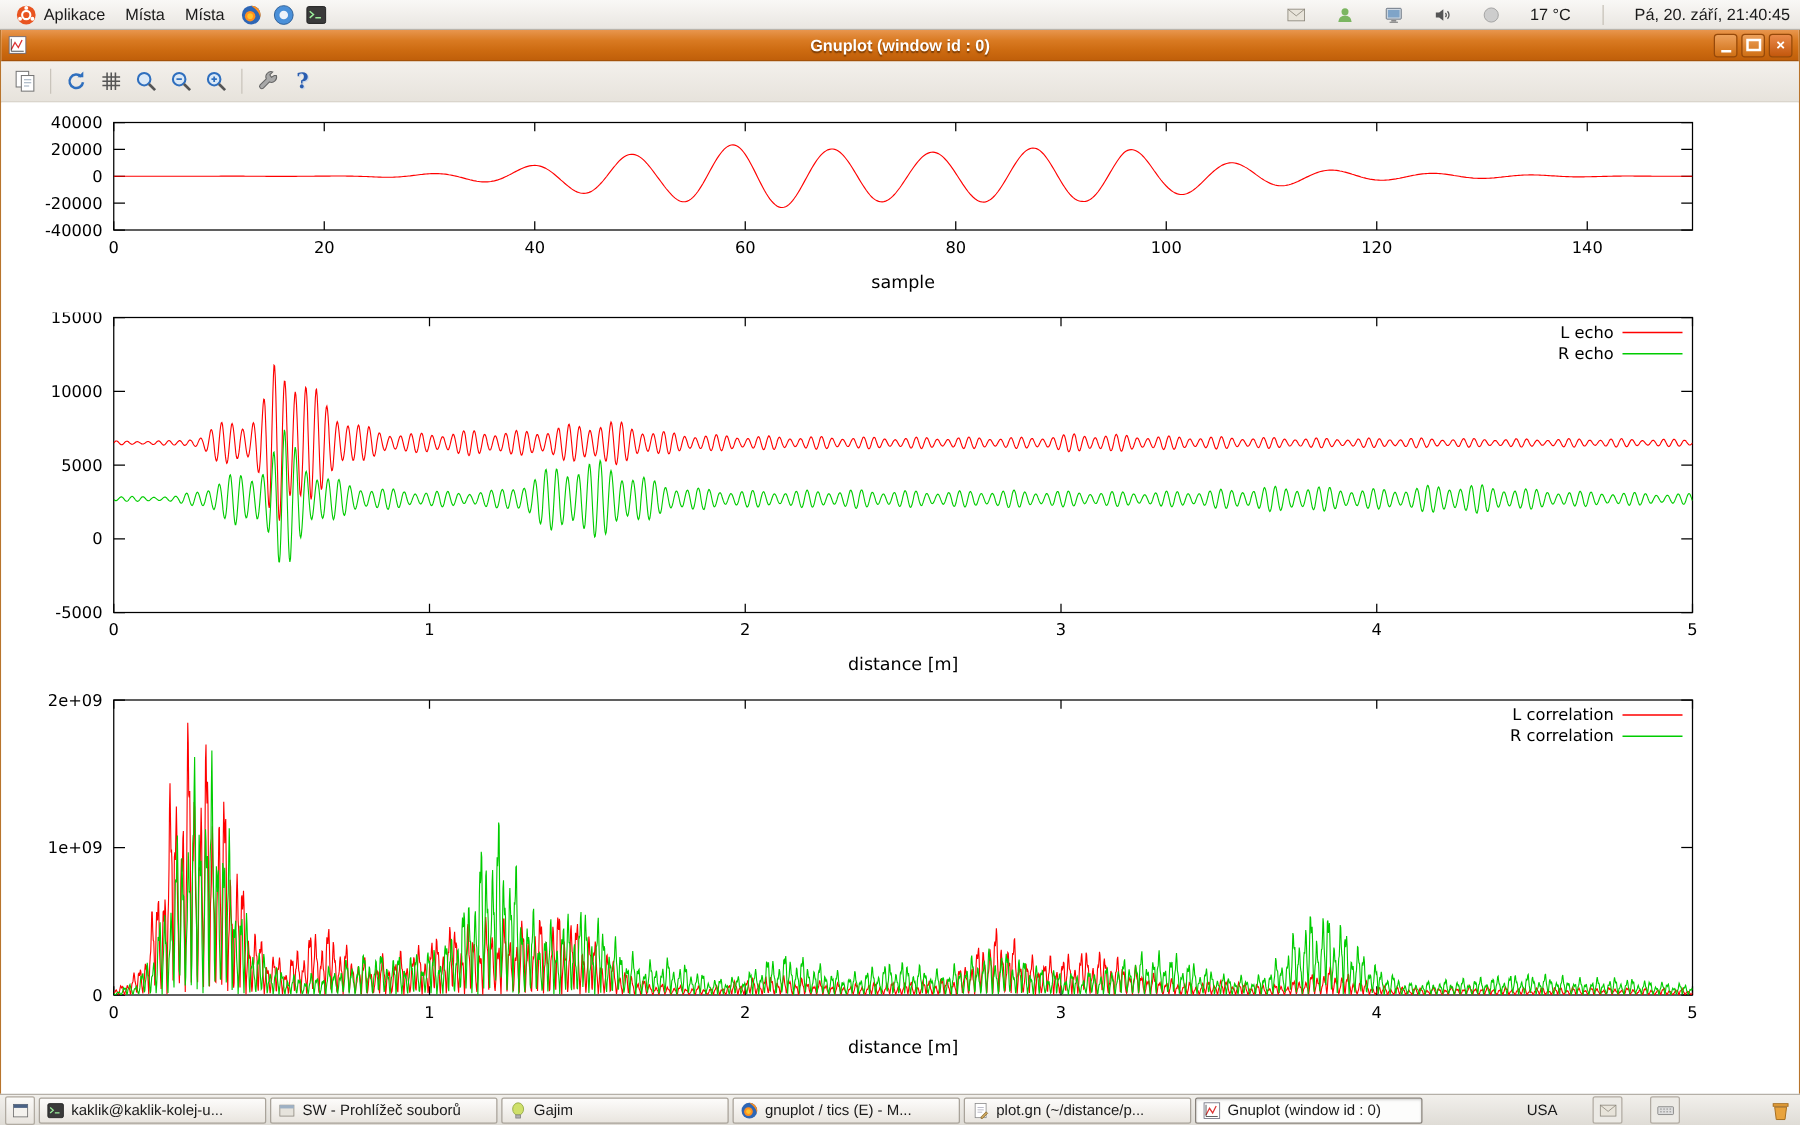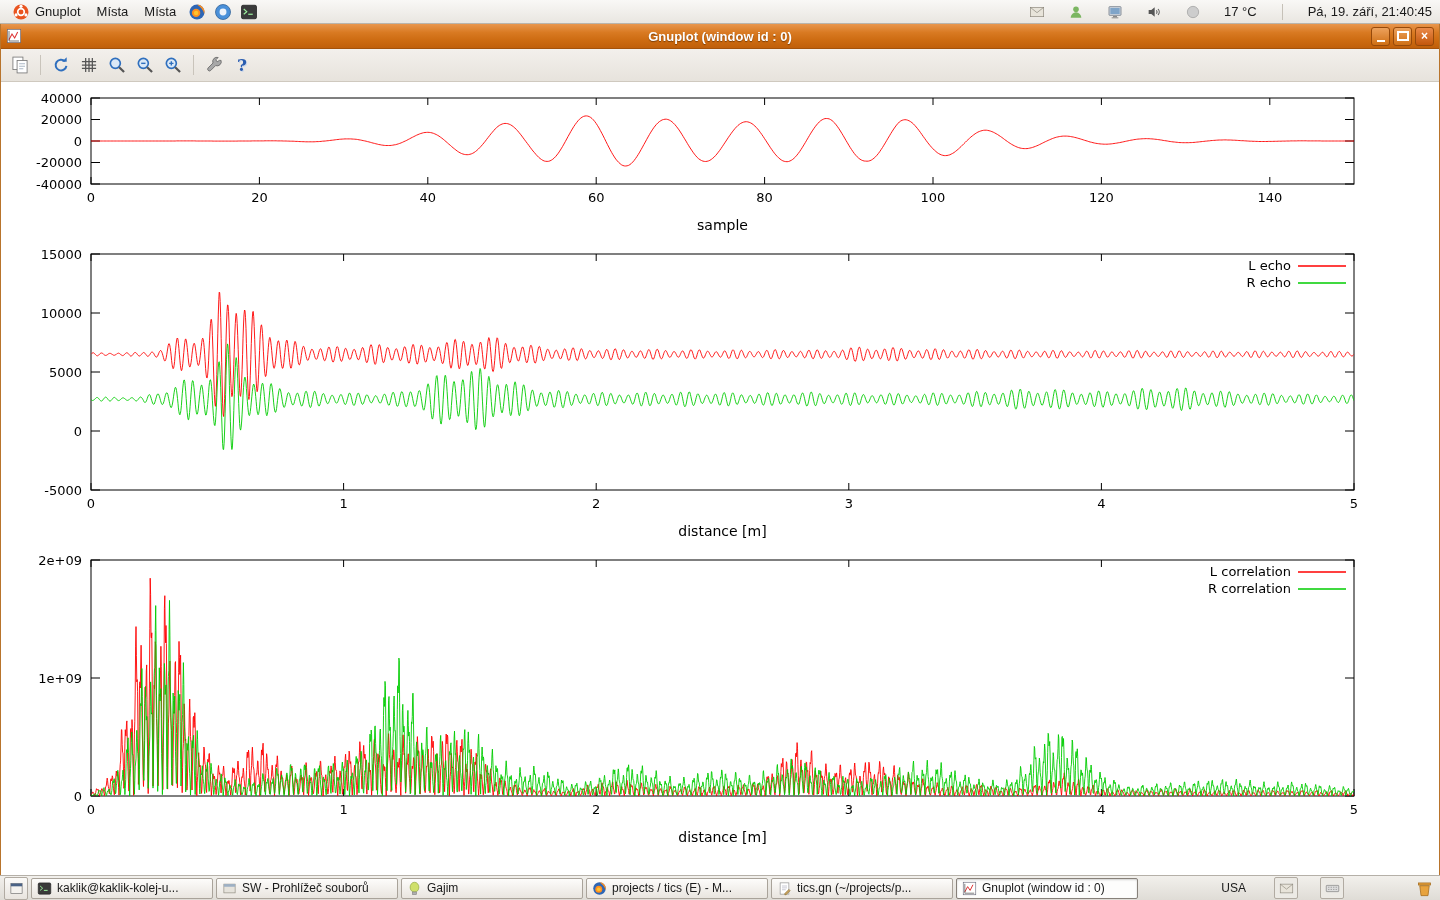--- a/index.html
+++ b/index.html
@@ -183,21 +183,21 @@
         <rect x="3" y="4" width="18" height="4.5" fill="#4a6285"></rect>
       </symbol>
   </defs>
 </svg>
 
 <div class="top-panel">
   <div class="menu-item">
     <svg class="win-icon" width="18" height="18">
         <use href="#sym-ubuntu"></use>
       </svg>
-    <span>Gnuplot</span>
+    <span>Aplikace</span>
   </div>
   <div class="menu-item">
     <span>Místa</span>
   </div>
   <div class="menu-item">
     <span>Místa</span>
   </div>
   <div class="launcher">
     <svg>
         <use href="#sym-firefox"></use>
@@ -225,21 +225,21 @@
         <use href="#sym-monitor"></use>
       </svg>
     <svg>
         <use href="#sym-speaker"></use>
       </svg>
     <svg>
         <use href="#sym-weather"></use>
       </svg>
     <span>17 °C</span>
     <div class="panel-sep"></div>
-    <span>Pá, 19. září, 21:40:45</span>
+    <span>Pá, 20. září, 21:40:45</span>
   </div>
 </div>
 
 <div class="gnuplot-window">
   <div class="titlebar">
     <svg class="win-icon">
         <use href="#sym-graph"></use>
       </svg>
     <span class="title-text">Gnuplot (window id : 0)</span>
     <div class="tb-buttons">
@@ -455,27 +455,27 @@
   <div class="task-btn">
     <svg class="ticon">
         <use href="#sym-gajim"></use>
       </svg>
     <span class="tlabel">Gajim</span>
   </div>
   <div class="task-btn">
     <svg class="ticon">
         <use href="#sym-firefox"></use>
       </svg>
-    <span class="tlabel">projects / tics (E) - M...</span>
+    <span class="tlabel">gnuplot / tics (E) - M...</span>
   </div>
   <div class="task-btn">
     <svg class="ticon">
         <use href="#sym-doc-edit"></use>
       </svg>
-    <span class="tlabel">tics.gn (~/projects/p...</span>
+    <span class="tlabel">plot.gn (~/distance/p...</span>
   </div>
   <div class="task-btn active">
     <svg class="ticon">
         <use href="#sym-graph"></use>
       </svg>
     <span class="tlabel">Gnuplot (window id : 0)</span>
   </div>
 
   <div class="tb-right">
     <span class="kbd-layout">USA</span>

